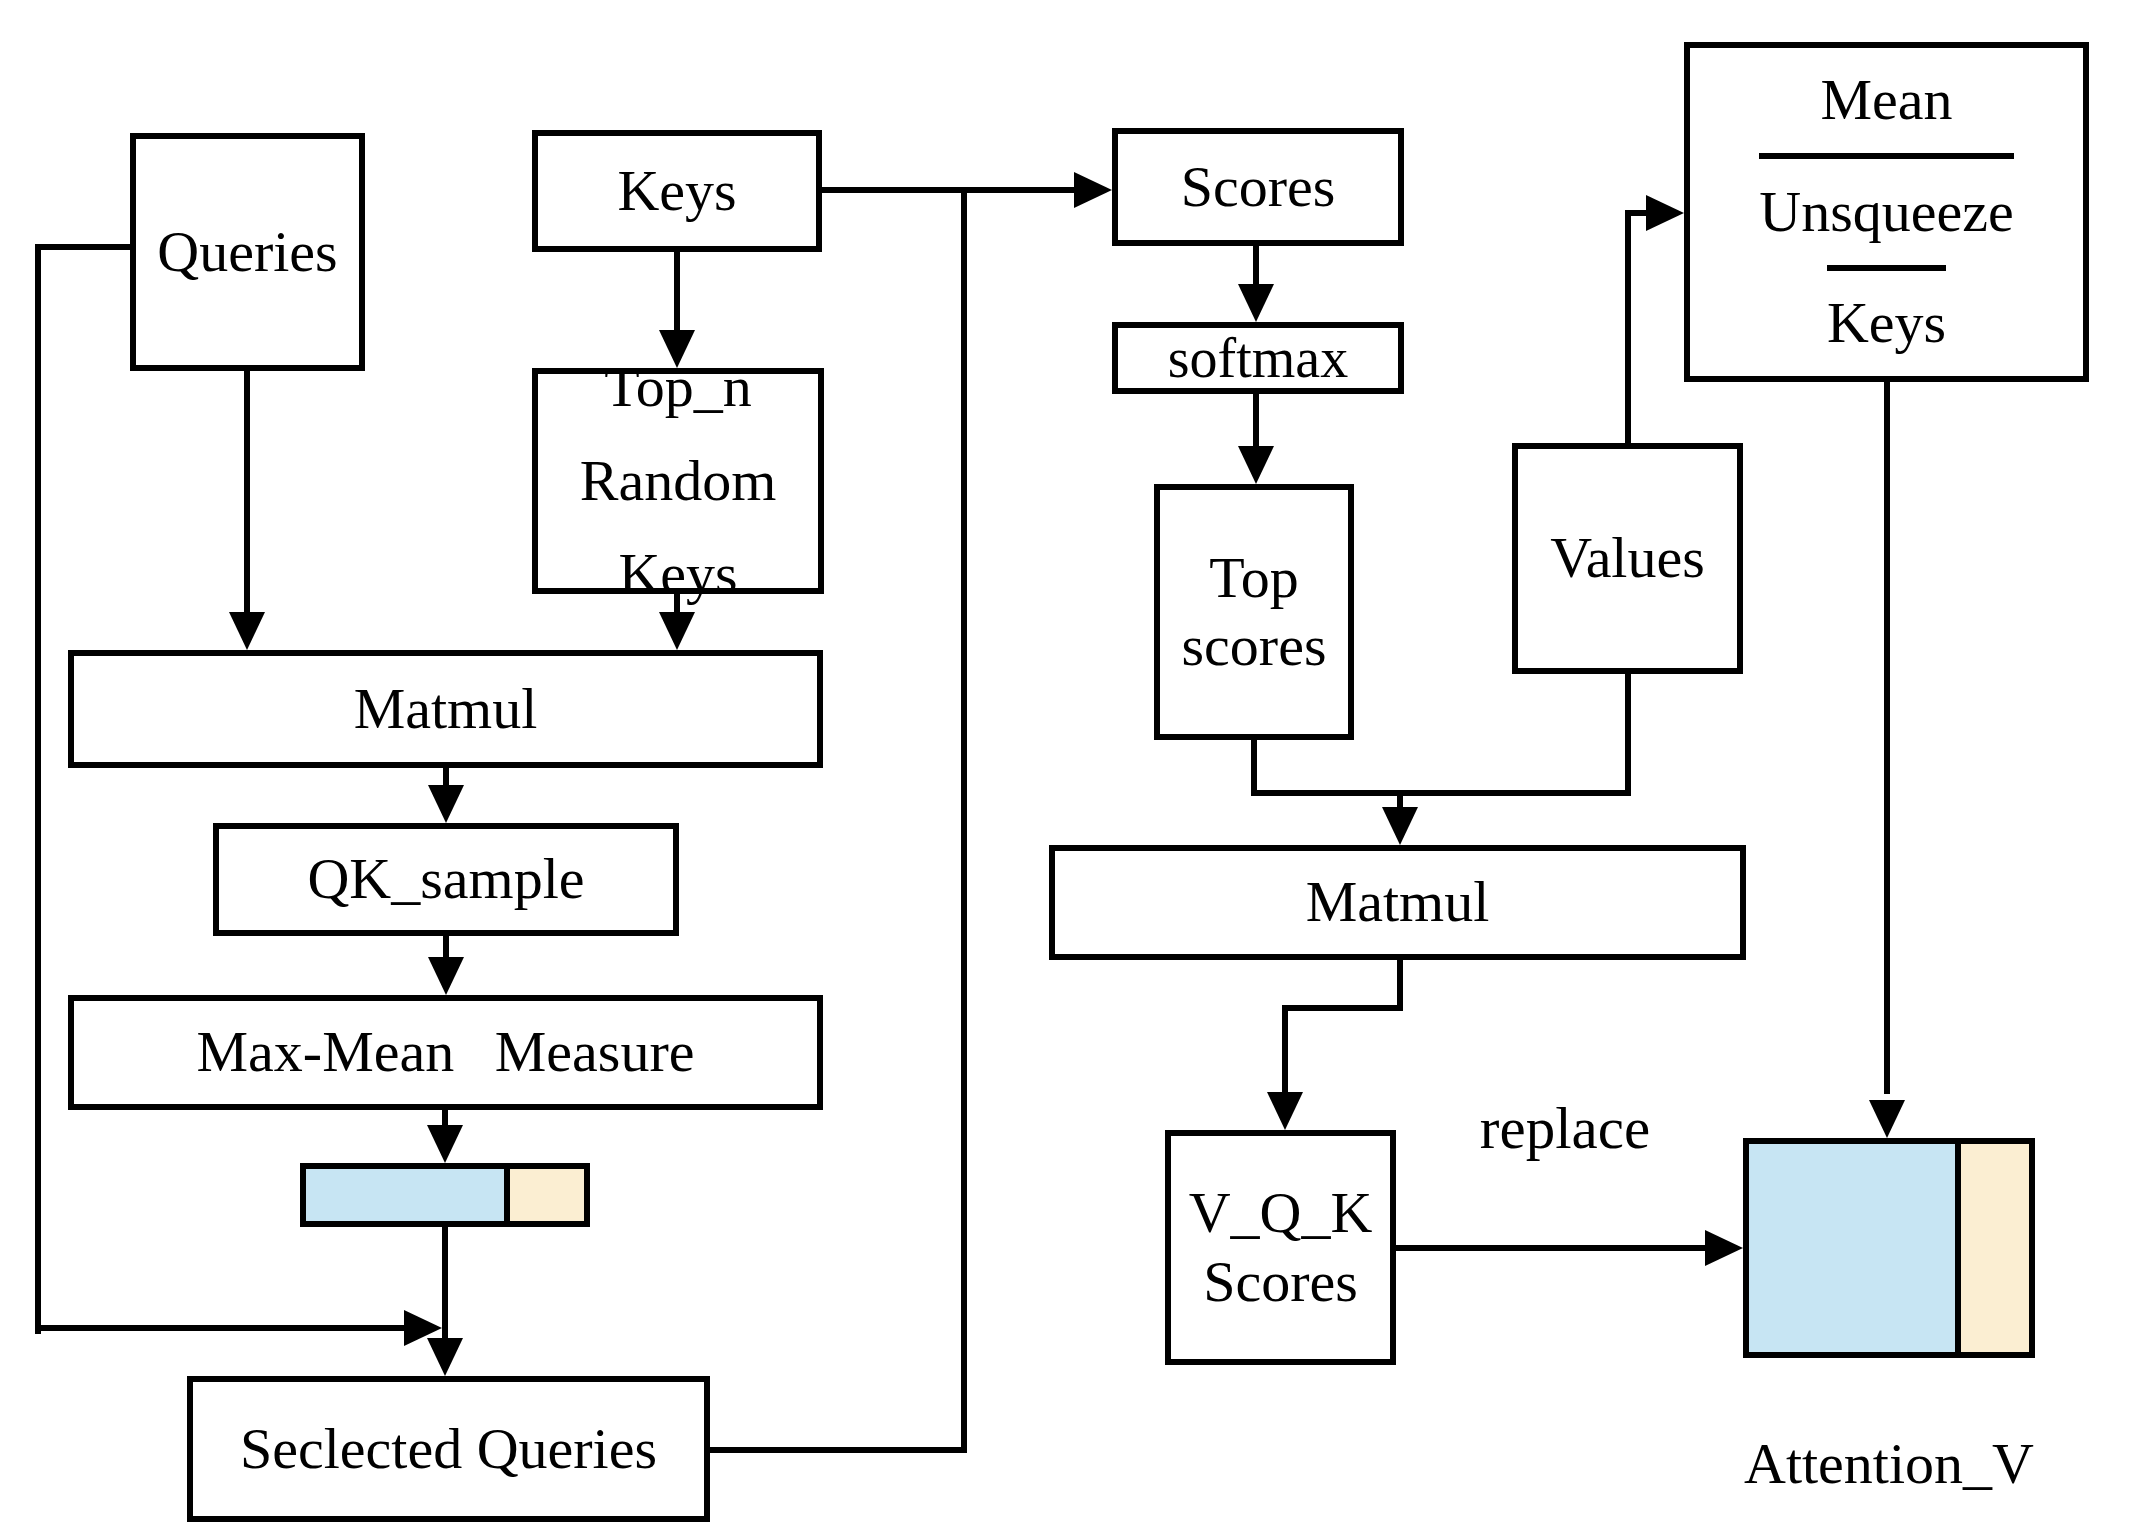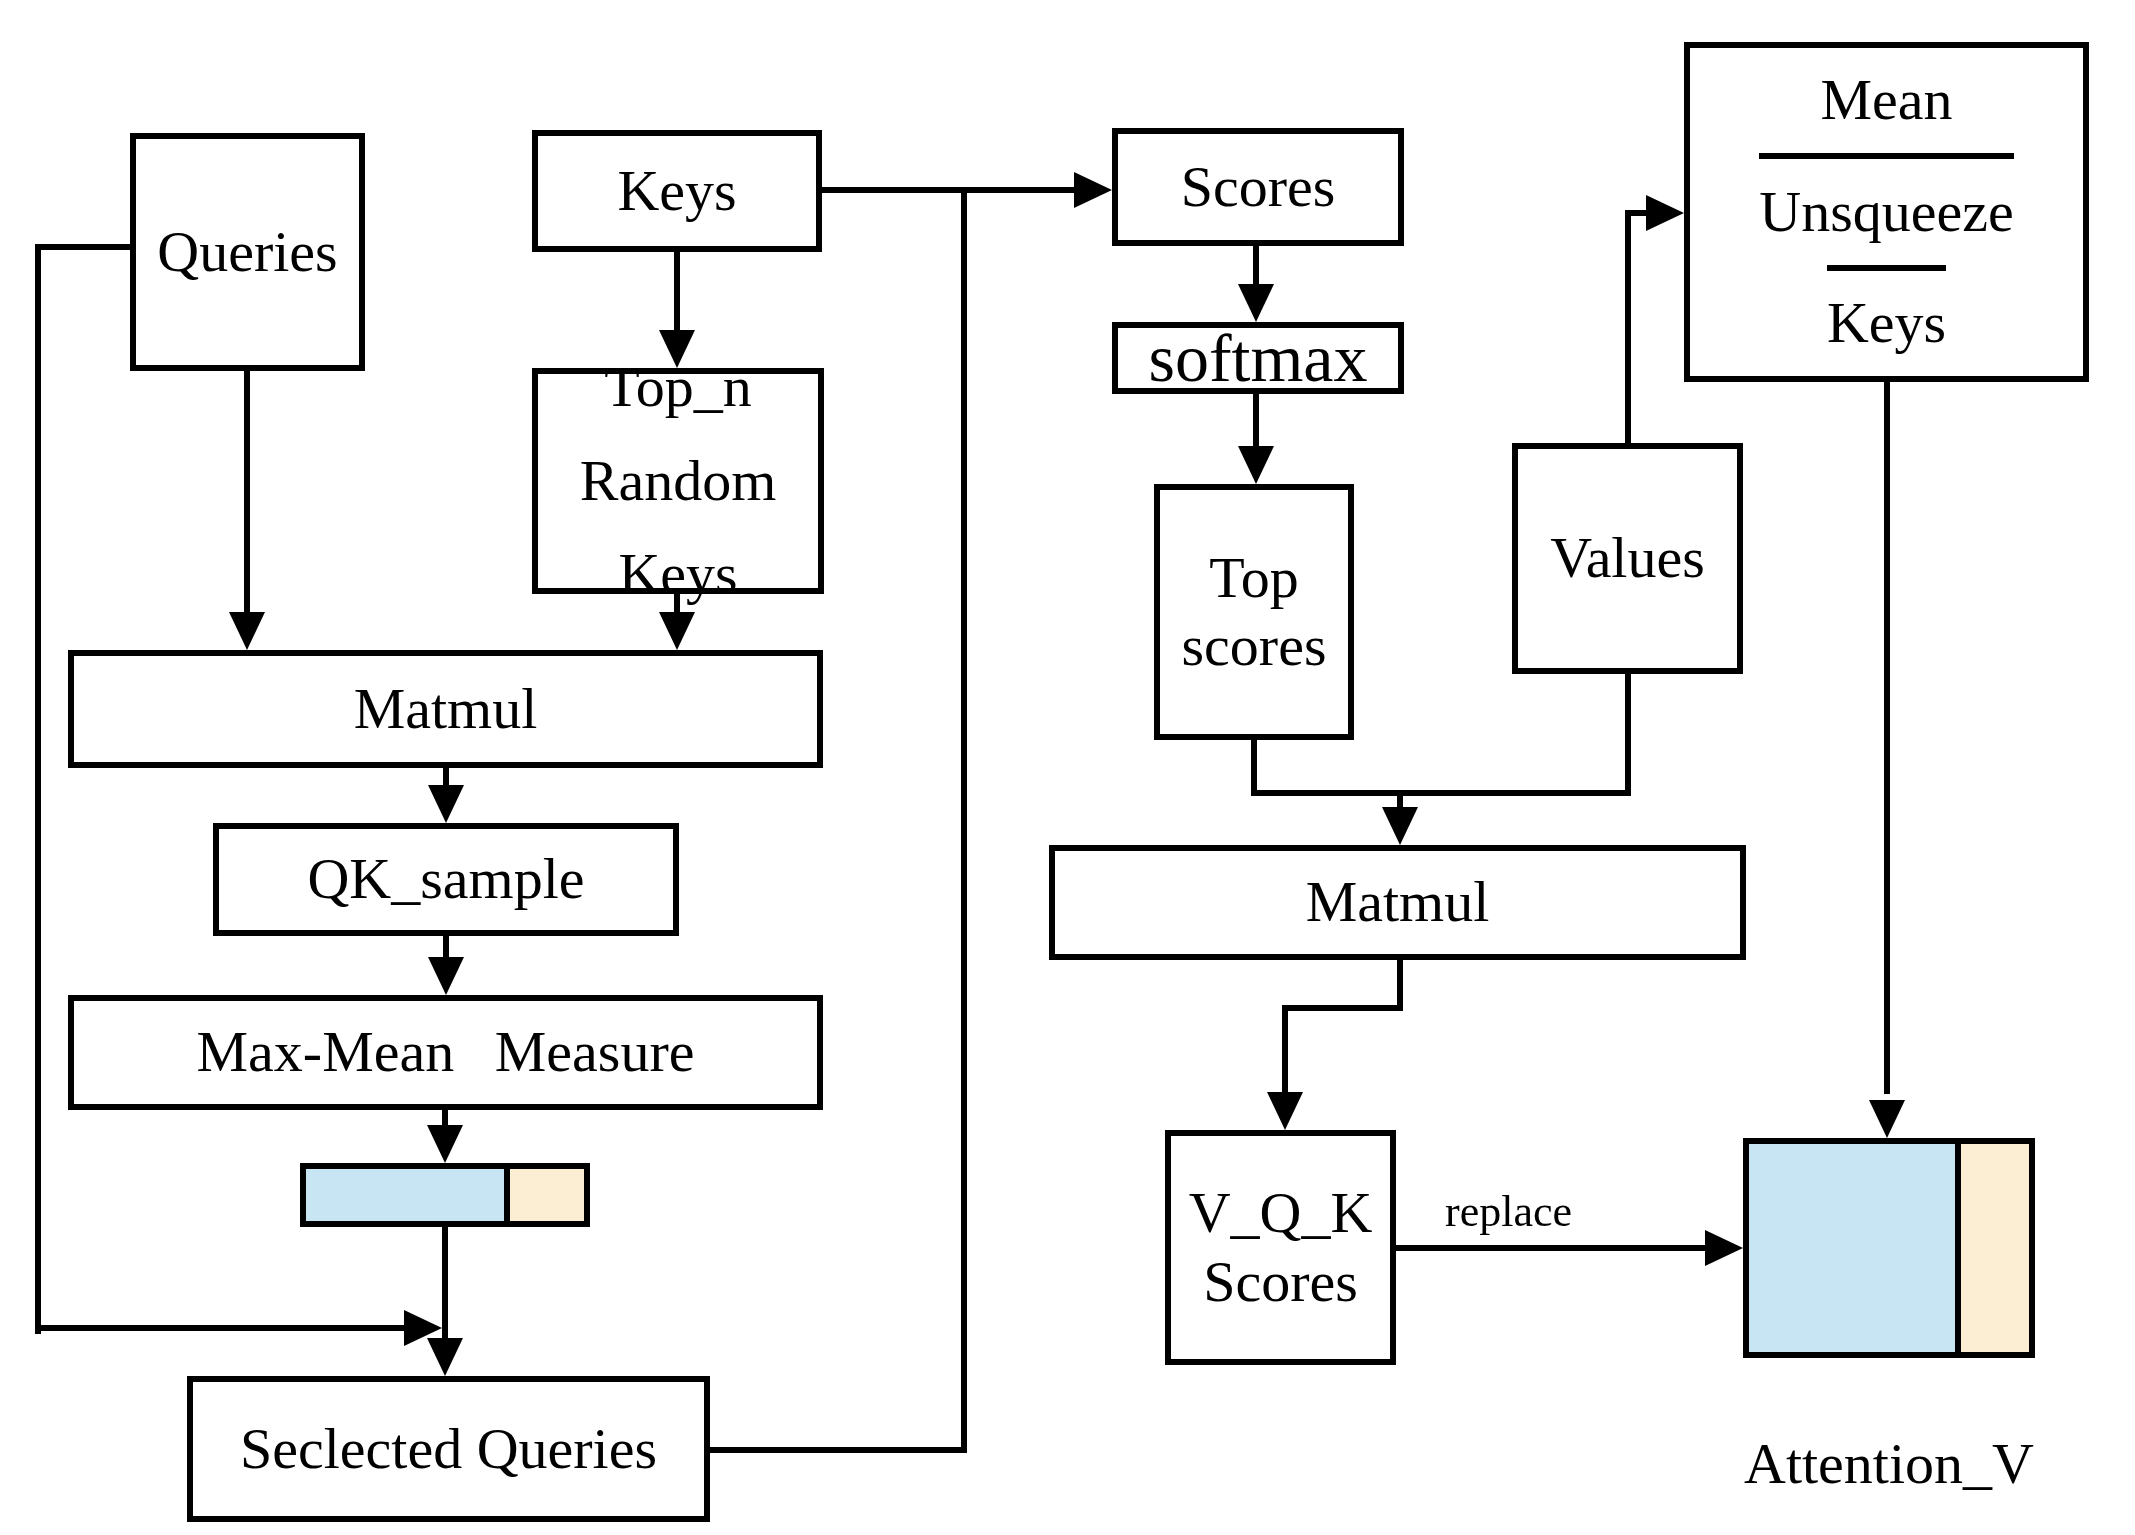--- a/index.html
+++ b/index.html
@@ -88,21 +88,21 @@
   </div>
 
   <div class="box" style="left:187px;top:1376px;width:523px;height:146px;">
     <span>Seclected Queries</span>
   </div>
 
   <div class="box" style="left:1112px;top:128px;width:292px;height:118px;">
     <span>Scores</span>
   </div>
 
-  <div class="box" style="left:1112px;top:322px;width:292px;height:72px;font-size:68px;">
+  <div class="box" style="left:1112px;top:322px;width:292px;height:72px;font-size:56px;">
     <span>softmax</span>
   </div>
 
   <div class="box" style="left:1512px;top:443px;width:231px;height:231px;">
     <span>Values</span>
   </div>
 
   <div class="box" style="left:1154px;top:484px;width:200px;height:256px;">
     <span>Top</span>
     <span>scores</span>
@@ -128,21 +128,21 @@
     </div>
     <div class="row">
       <span>Unsqueeze</span>
     </div>
     <div class="row">
       <span>Keys</span>
     </div>
   </div>
 
 
-  <div class="freelabel" style="left:1445px;top:1186px;width:240px;text-align:left;font-size:44px;">replace</div>
+  <div class="freelabel" style="left:1445px;top:1094px;width:240px;text-align:center;font-size:59px;">replace</div>
 
   <div class="freelabel" style="left:1727px;top:1430px;width:324px;text-align:center;font-size:58px;">Attention_V</div>
 
   <div class="hline" style="left:35px;top:244px;width:98px;"></div>
   <div class="vline" style="left:35px;top:244px;height:1090px;"></div>
   <div class="hline" style="left:35px;top:1325px;width:371px;"></div>
   <div class="arrow-right" style="left:404px;top:1310px;"></div>
 
   <div class="vline" style="left:244px;top:370px;height:244px;"></div>
   <div class="arrow-down" style="left:229px;top:612px;"></div>

